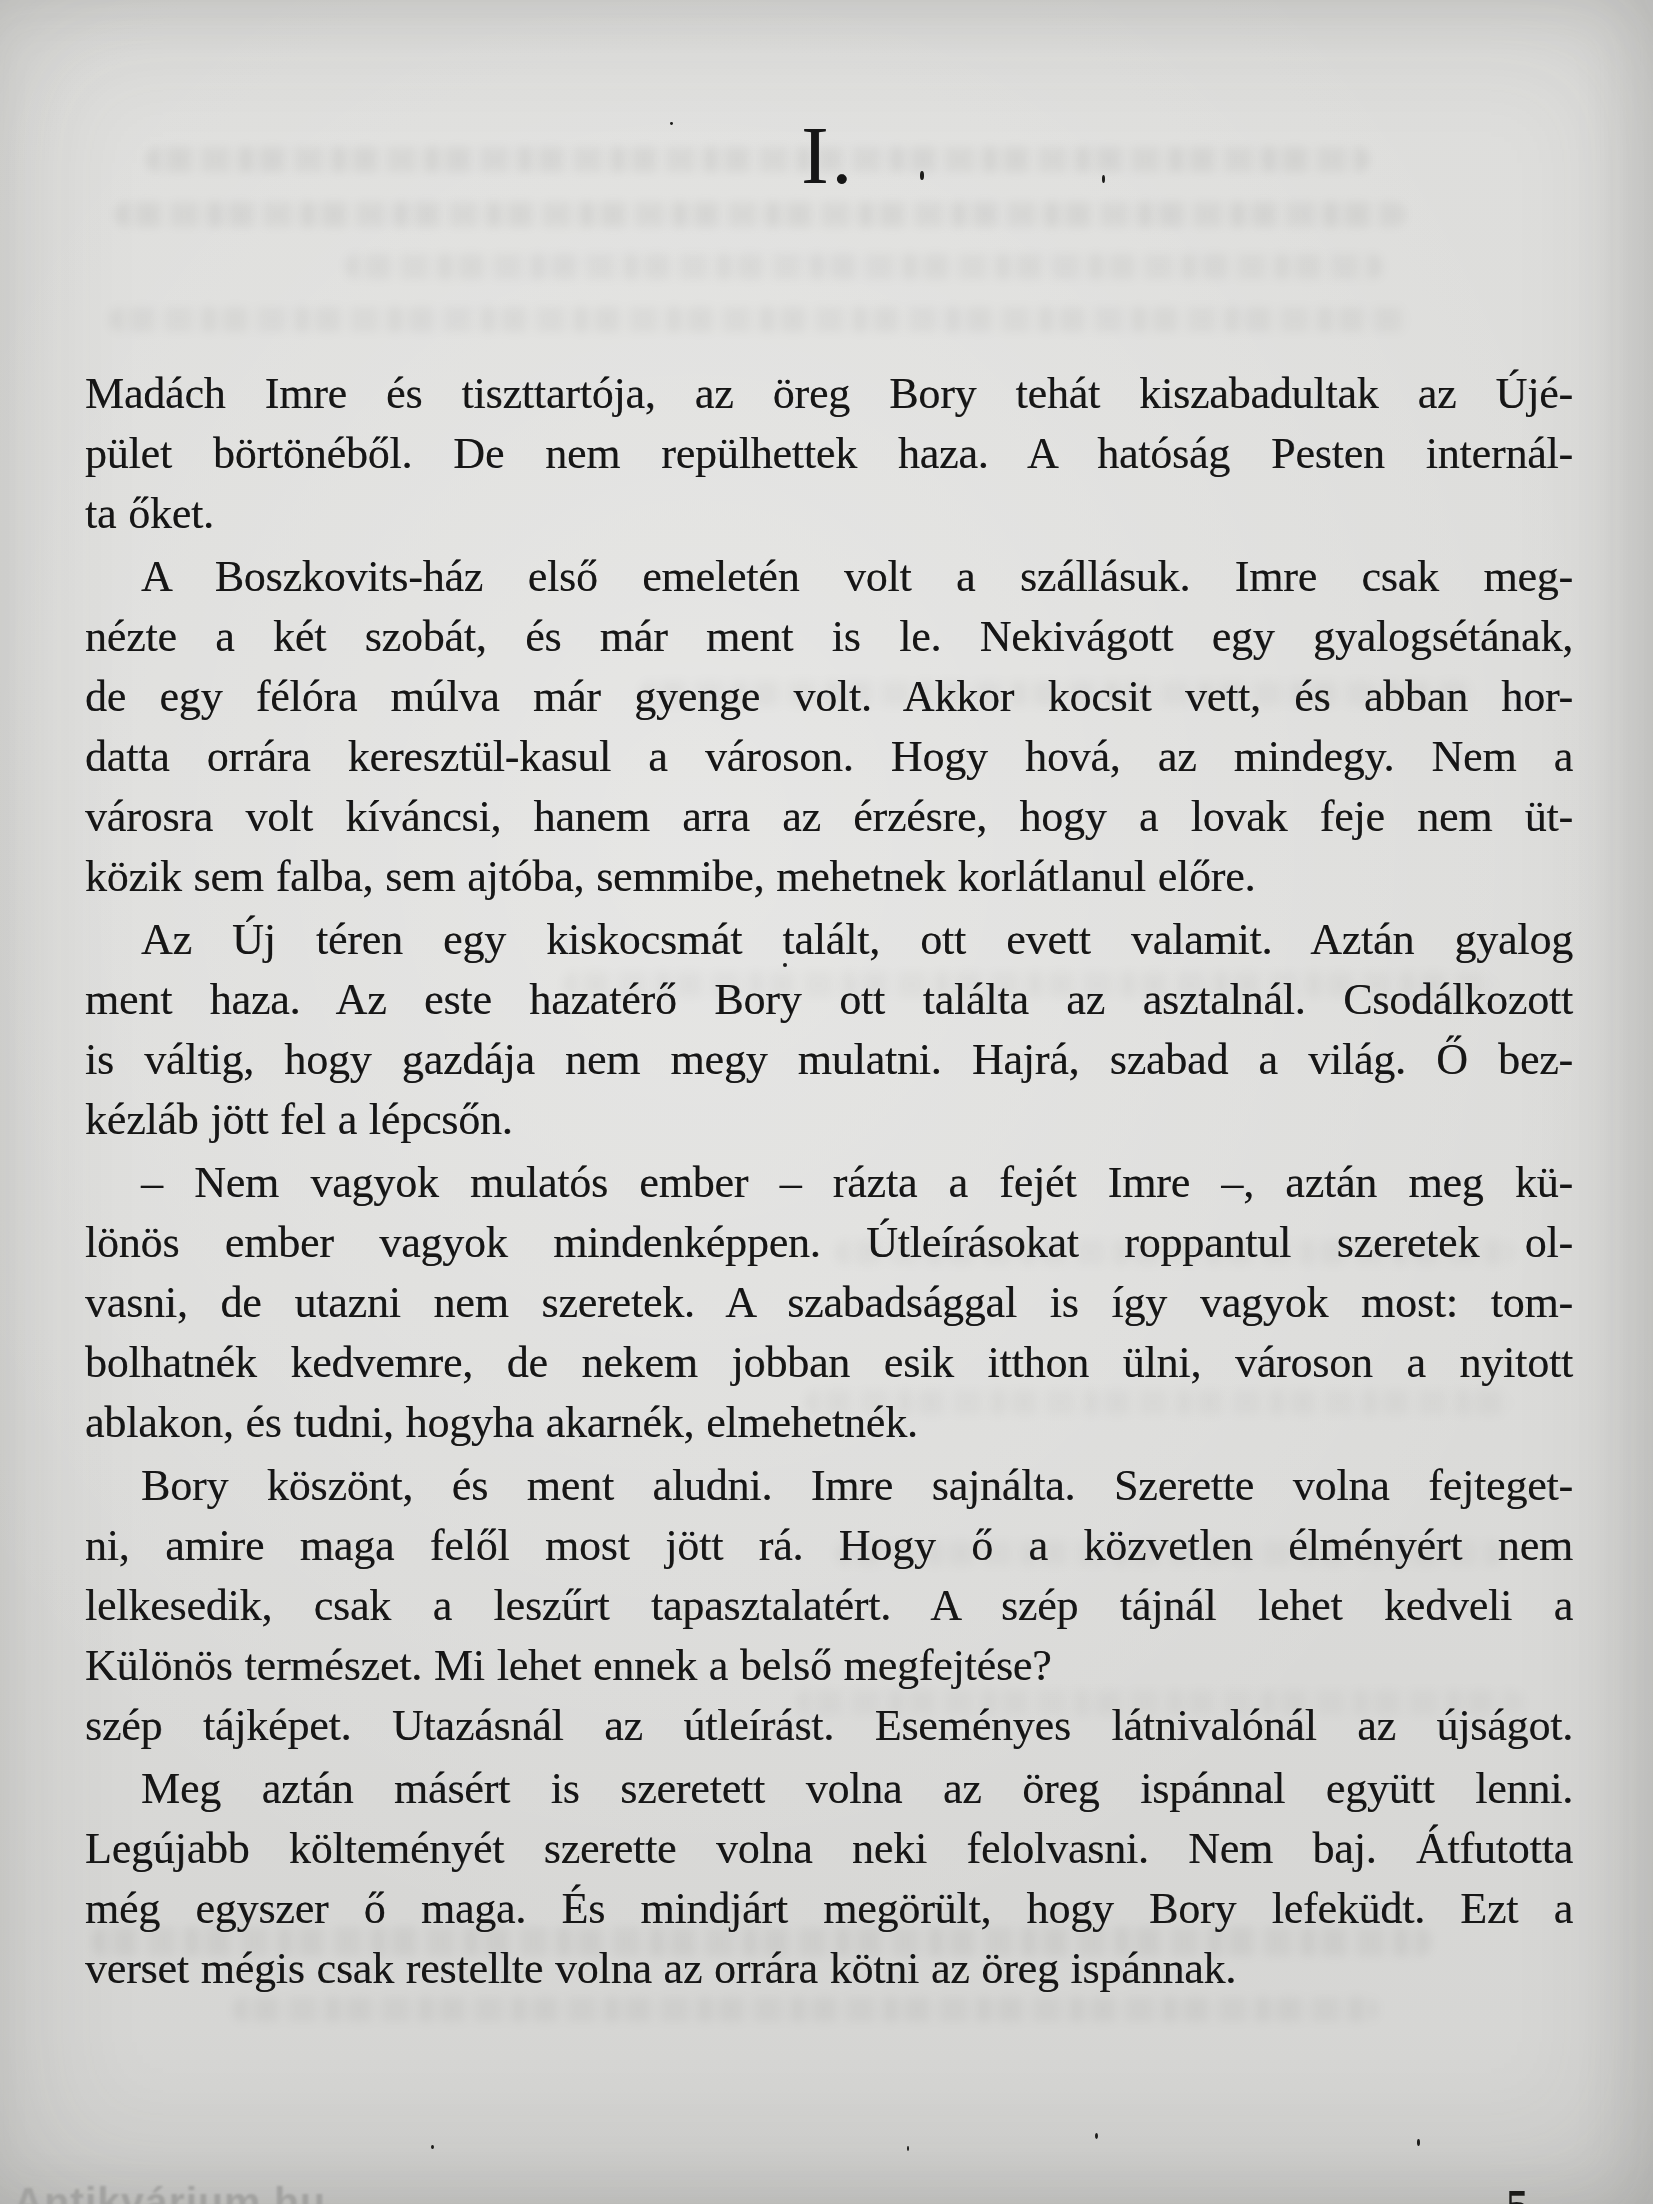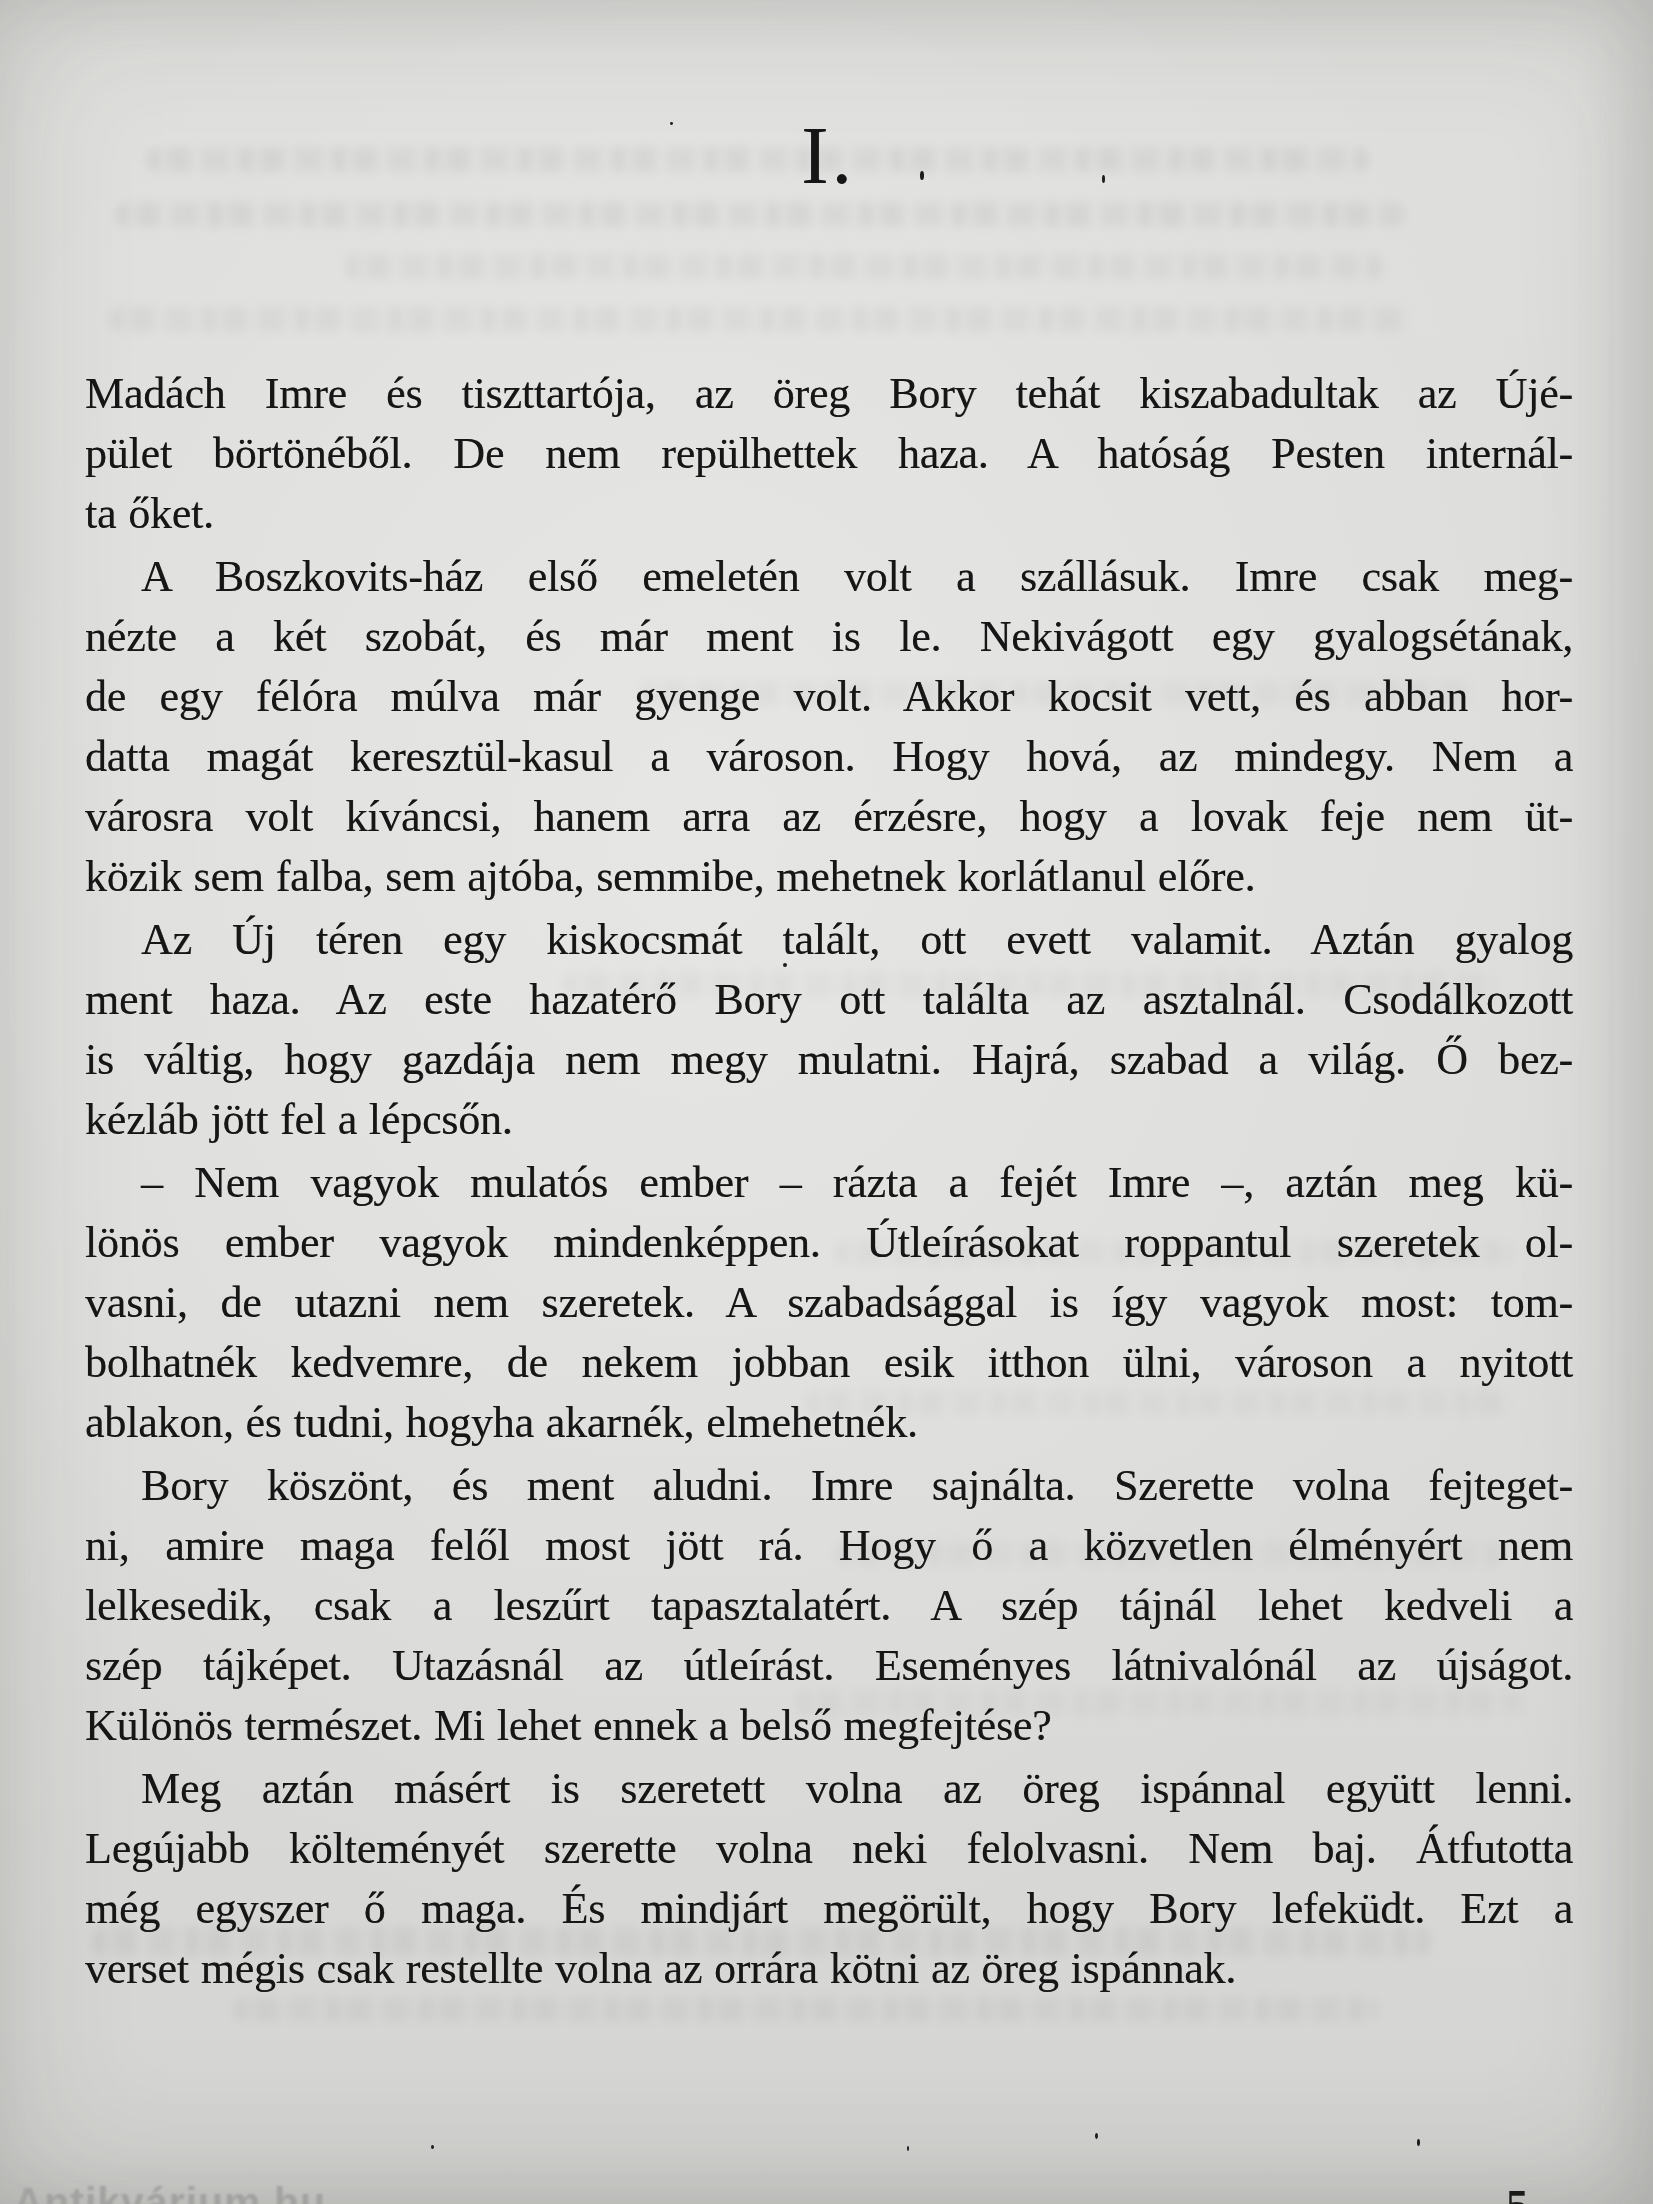--- a/index.html
+++ b/index.html
@@ -112,43 +112,43 @@
   <div class="text-block">
       <div class="para">
         <div class="line j">Madách Imre és tiszttartója, az öreg Bory tehát kiszabadultak az Újé-</div>
         <div class="line j">pület börtönéből. De nem repülhettek haza. A hatóság Pesten internál-</div>
         <div class="line end">ta őket.</div>
       </div>
       <div class="para indent">
         <div class="line j">A Boszkovits-ház első emeletén volt a szállásuk. Imre csak meg-</div>
         <div class="line j">nézte a két szobát, és már ment is le. Nekivágott egy gyalogsétának,</div>
         <div class="line j">de egy félóra múlva már gyenge volt. Akkor kocsit vett, és abban hor-</div>
-        <div class="line j">datta magát keresztül-kasul a városon. Hogy hová, az mindegy. Nem a</div>
+        <div class="line j">datta orrára keresztül-kasul a városon. Hogy hová, az mindegy. Nem a</div>
         <div class="line j">városra volt kíváncsi, hanem arra az érzésre, hogy a lovak feje nem üt-</div>
         <div class="line end">közik sem falba, sem ajtóba, semmibe, mehetnek korlátlanul előre.</div>
       </div>
       <div class="para indent">
         <div class="line j">Az Új téren egy kiskocsmát talált, ott evett valamit. Aztán gyalog</div>
         <div class="line j">ment haza. Az este hazatérő Bory ott találta az asztalnál. Csodálkozott</div>
         <div class="line j">is váltig, hogy gazdája nem megy mulatni. Hajrá, szabad a világ. Ő bez-</div>
         <div class="line end">kézláb jött fel a lépcsőn.</div>
       </div>
       <div class="para indent">
         <div class="line j">– Nem vagyok mulatós ember – rázta a fejét Imre –, aztán meg kü-</div>
         <div class="line j">lönös ember vagyok mindenképpen. Útleírásokat roppantul szeretek ol-</div>
         <div class="line j">vasni, de utazni nem szeretek. A szabadsággal is így vagyok most: tom-</div>
         <div class="line j">bolhatnék kedvemre, de nekem jobban esik itthon ülni, városon a nyitott</div>
         <div class="line end">ablakon, és tudni, hogyha akarnék, elmehetnék.</div>
       </div>
       <div class="para indent">
         <div class="line j">Bory köszönt, és ment aludni. Imre sajnálta. Szerette volna fejteget-</div>
         <div class="line j">ni, amire maga felől most jött rá. Hogy ő a közvetlen élményért nem</div>
         <div class="line j">lelkesedik, csak a leszűrt tapasztalatért. A szép tájnál lehet kedveli a</div>
+        <div class="line end">Különös természet. Mi lehet ennek a belső megfejtése?</div>
         <div class="line j">szép tájképet. Utazásnál az útleírást. Eseményes látnivalónál az újságot.</div>
-        <div class="line end">Különös természet. Mi lehet ennek a belső megfejtése?</div>
       </div>
       <div class="para indent">
         <div class="line j">Meg aztán másért is szeretett volna az öreg ispánnal együtt lenni.</div>
         <div class="line j">Legújabb költeményét szerette volna neki felolvasni. Nem baj. Átfutotta</div>
         <div class="line j">még egyszer ő maga. És mindjárt megörült, hogy Bory lefeküdt. Ezt a</div>
         <div class="line end">verset mégis csak restellte volna az orrára kötni az öreg ispánnak.</div>
       </div>
     </div>
 
   <div class="watermark">Antikvárium.hu</div>

